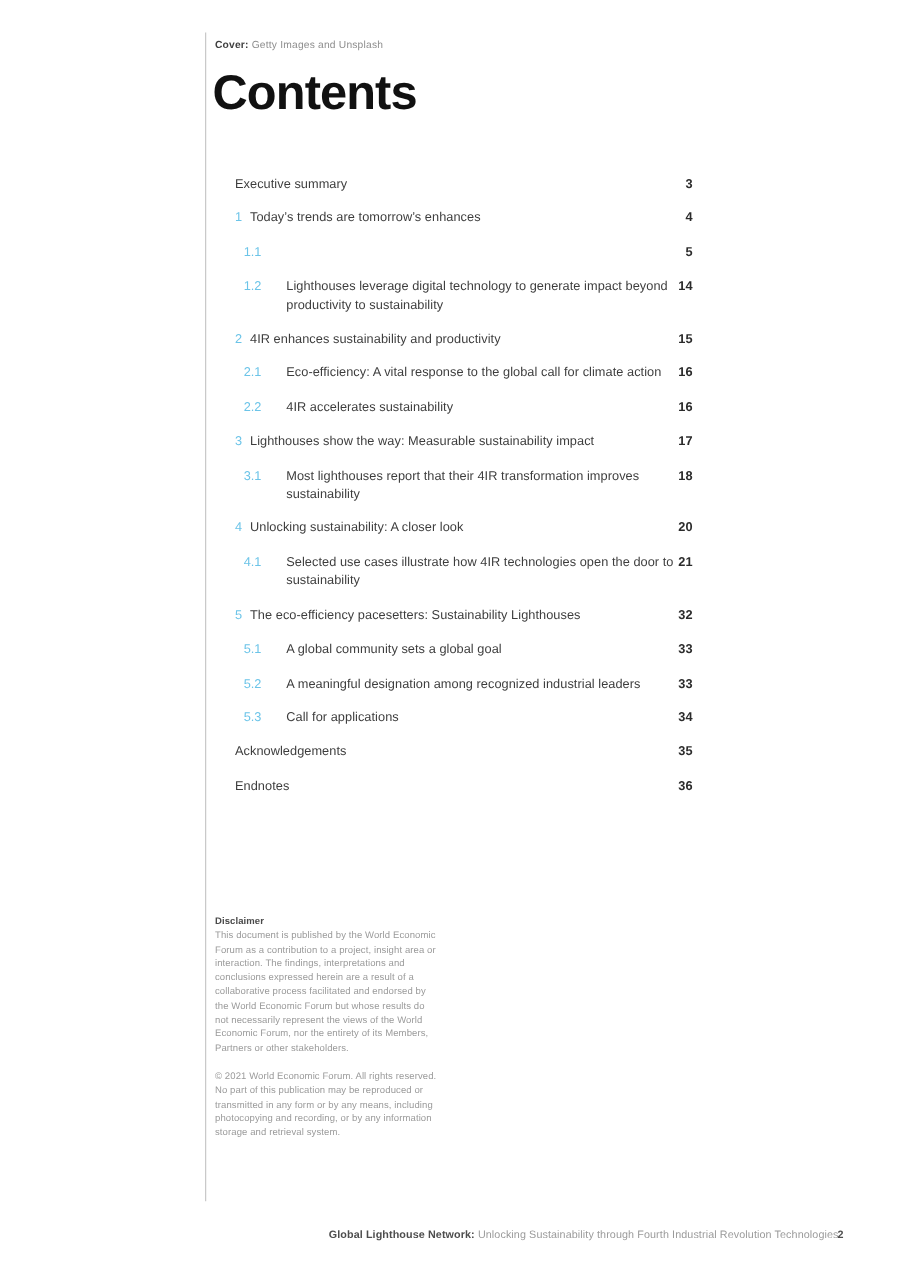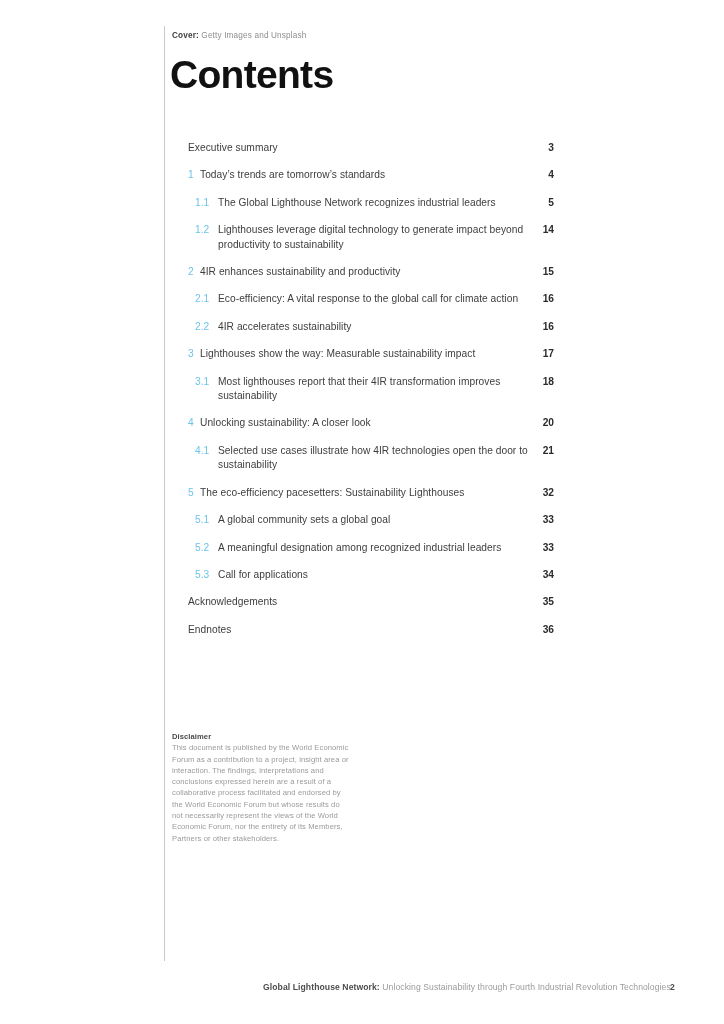--- a/index.html
+++ b/index.html
@@ -73,20 +73,21 @@
     display: flex;
     align-items: flex-start;
   }
   .toc-entry.level-1 {
     margin-bottom: 13px;
     padding-left: 16px;
   }
   .toc-entry.level-2 {
     margin-bottom: 13px;
     padding-left: 23px;
+    gap: 11px;
   }
   .toc-num {
     flex: 0 0 auto;
     color: #6cc4e8;
     font-size: 10.2px;
     line-height: 14.4px;
     white-space: nowrap;
   }
   .toc-num.lvl1 { min-width: 8px; margin-right: 4px; }
   .toc-num.lvl2 { min-width: 19px; margin-right: 4px; }
@@ -172,26 +173,25 @@
   <div class="contents-title">Contents</div>
 
   <div class="toc">
 
   <div class="toc-entry level-1">
         <span class="toc-label">Executive summary</span>
         <span class="toc-page">3</span>
       </div>
       <div class="toc-entry level-1">
         <span class="toc-num lvl1">1</span>
-        <span class="toc-label">Today’s trends are tomorrow’s standards</span>
+        <span class="toc-label">Today’s trends are tomorrow’s enhances</span>
         <span class="toc-page">4</span>
       </div>
       <div class="toc-entry level-2">
         <span class="toc-num lvl2">1.1</span>
-        <span class="toc-label">The Global Lighthouse Network recognizes industrial leaders</span>
         <span class="toc-page">5</span>
       </div>
       <div class="toc-entry level-2">
         <span class="toc-num lvl2">1.2</span>
         <span class="toc-label">Lighthouses leverage digital technology to generate impact beyond productivity to sustainability</span>
         <span class="toc-page">14</span>
       </div>
       <div class="toc-entry level-1">
         <span class="toc-num lvl1">2</span>
         <span class="toc-label">4IR enhances sustainability and productivity</span>
@@ -253,20 +253,21 @@
       </div>
       <div class="toc-entry level-1">
         <span class="toc-label">Endnotes</span>
         <span class="toc-page">36</span>
       </div>
     </div>
 
   <div class="disclaimer">
     <div class="disclaimer-title">Disclaimer</div>
     <p class="disclaimer-para">This document is published by the World Economic Forum as a contribution to a project, insight area or interaction. The findings, interpretations and conclusions expressed herein are a result of a collaborative process facilitated and endorsed by the World Economic Forum but whose results do not necessarily represent the views of the World Economic Forum, nor the entirety of its Members, Partners or other stakeholders.</p>
+    <p class="disclaimer-para">© 2021 World Economic Forum. All rights reserved. No part of this publication may be reproduced or transmitted in any form or by any means, including photocopying and recording, or by any information storage and retrieval system.</p>
   </div>
 
 </div>
 
 <div class="footer">
   <span class="footer-title">Global Lighthouse Network:</span><span> Unlocking Sustainability through Fourth Industrial Revolution Technologies</span>
   <span class="footer-page">2</span>
 </div>
 
 </body></html>

